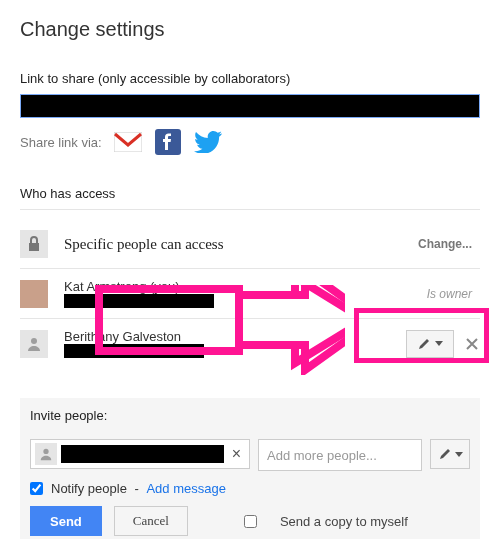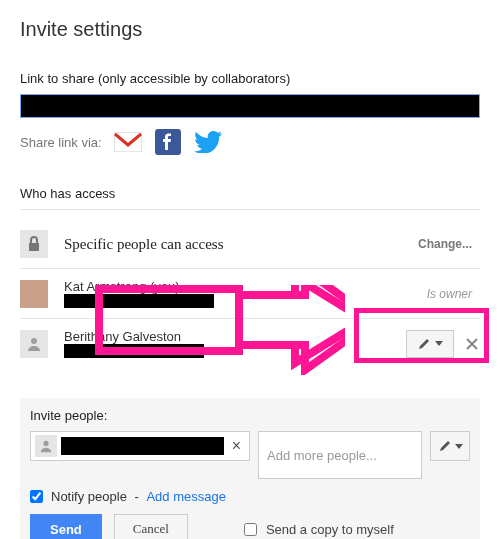--- a/index.html
+++ b/index.html
@@ -87,42 +87,42 @@
   }
   .arrow-wrap {
     position: absolute;
     pointer-events: none;
   }
   .invite-section {
     margin-top: 30px;
     background: #f5f5f5;
     padding: 10px;
   }
-  .invite-label { font-size: 13px; color:#222; margin-bottom:8px; }
+  .invite-label { font-size: 13px; color:#222; margin-bottom:16px; }
   .invite-row { display:flex; gap:8px; margin-bottom:10px; }
   .chip-box {
     flex: 0 0 220px;
     height: 30px;
     border: 1px solid #ccc;
     background:#fff;
     display:flex; align-items:center;
     padding: 0 4px;
     gap:4px;
   }
   .chip-icon {
     width:22px; height:22px; background:#e5e5e5;
     display:flex; align-items:center; justify-content:center;
   }
   .chip-black { flex:1; height:18px; background:#000; }
   .chip-x { color:#555; font-size:16px; cursor:pointer; padding:0 4px; }
   .more-input {
     flex:1;
     border:1px solid #ccc;
     background:#fff;
-    height:48px;
+    height:32px;
     padding: 0 8px;
     color:#999;
     display:flex; align-items:center;
   }
   .invite-perm {
     width:40px; height:30px;
     background:#f5f5f5;
     border:1px solid #ccc;
     display:flex; align-items:center; justify-content:center; gap:3px;
     cursor:pointer;
@@ -135,28 +135,28 @@
     background:#4285f4; color:#fff; border:0;
     height:30px; padding:0 20px; font-weight:bold; font-size:13px;
     cursor:pointer;
   }
   .btn-cancel {
     background:#f5f5f5; border:1px solid #ccc;
     height:30px; padding:0 18px; font-size:13px; color:#444;
     cursor:pointer;
     font-family:Liberation Serif, serif;
   }
-  .copy-row { display:flex; align-items:center; gap:6px; font-size:13px; color:#444; margin-left: 40px; justify-content: space-between;}
+  .copy-row { display:flex; align-items:center; gap:20px; font-size:13px; color:#444; margin-left: 40px; justify-content: space-between;}
   .pos-rel { position: relative; }
   svg { display:block; }
 </style>
 </head>
 <body>
 
-<h1>Invite settings</h1>
+<h1>Change settings</h1>
 
 <div class="section-label">Link to share (only accessible by collaborators)</div>
 <div class="link-input"></div>
 
 <div class="share-via">
   <span>Share link via:</span>
   <span class="share-icon">
     <svg width="28" height="20" viewBox="0 0 28 20">
       <rect x="0" y="0" width="28" height="20" fill="#fff" stroke="#ccc"></rect>
       <polyline points="1,2 14,13 27,2" fill="none" stroke="#d93025" stroke-width="3"></polyline>

